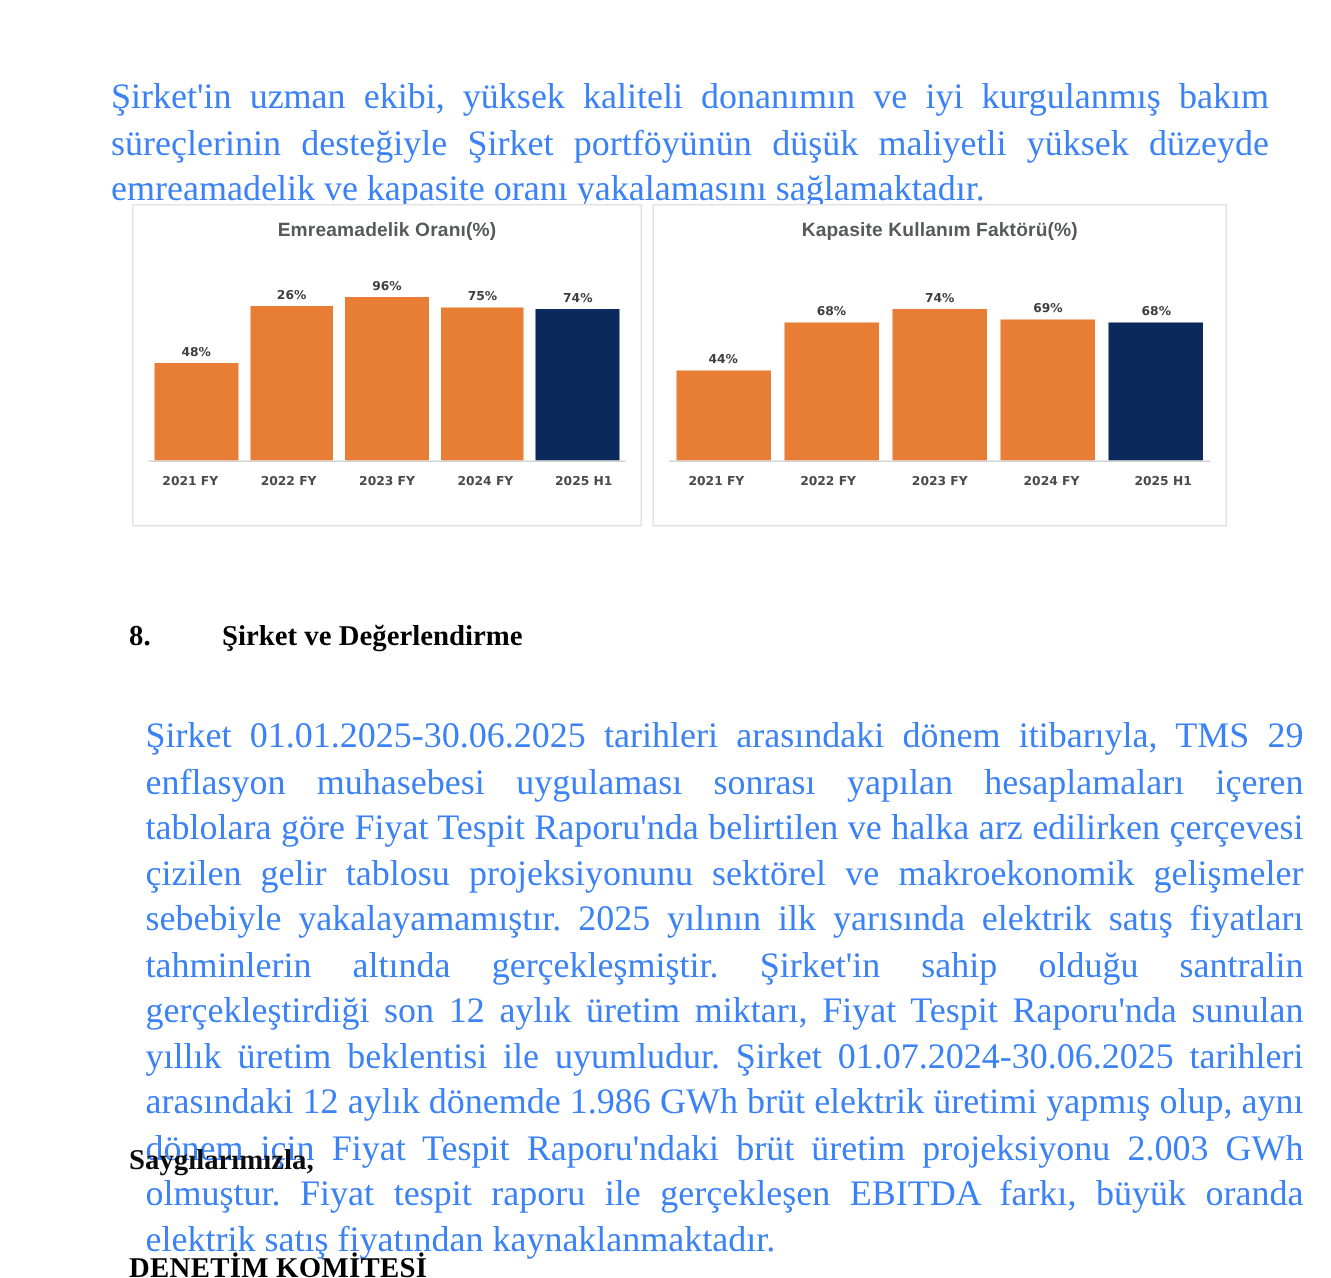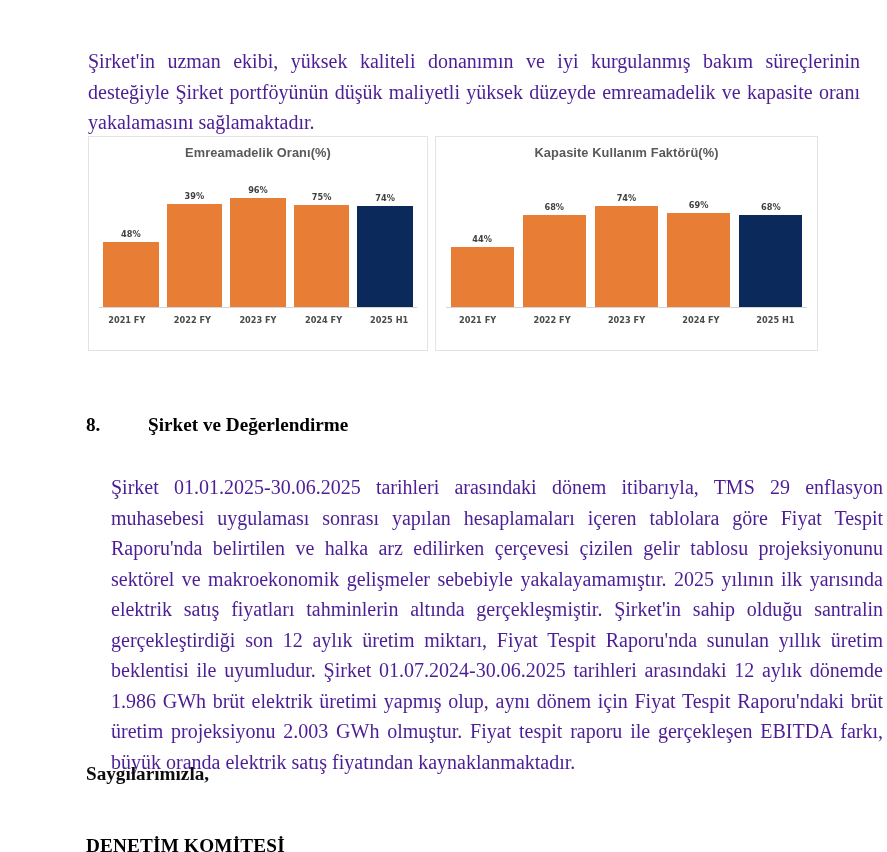--- a/index.html
+++ b/index.html
@@ -21,27 +21,27 @@
     position: absolute;
     left: 0;
     top: 0;
     width: 887px;
     height: 852px;
   }
 
   
   .doc-para {
     position: absolute;
-    left: 88px;
+    left: 74px;
     width: 772px;
-    font-size: 20px;
+    font-size: 24px;
     line-height: 30.5px;
     text-align: justify;
     text-justify: inter-word;
-    color: #4c1d95;
+    color: #3b82f6;
   }
 
   #intro-paragraph { top: 26px; }
   #main-paragraph  { top: 452px; margin-left: 23px; }
 
   .closing-line {
     position: absolute;
     left: 86px;
     font-size: 19.2px;
     line-height: 30.5px;
@@ -200,21 +200,21 @@
 
     <div class="chart-card" id="chart-card-availability">
       <div class="chart-title">Emreamadelik Oranı(%)</div>
       <div class="plot-area">
         <div class="bars-wrap">
           <div class="bar-slot">
             <span class="bar-value">48%</span>
             <div class="bar-rect" style="height:48%"></div>
           </div>
           <div class="bar-slot">
-            <span class="bar-value">39%</span>
+            <span class="bar-value">26%</span>
             <div class="bar-rect" style="height:76%"></div>
           </div>
           <div class="bar-slot">
             <span class="bar-value">96%</span>
             <div class="bar-rect" style="height:80%"></div>
           </div>
           <div class="bar-slot">
             <span class="bar-value">75%</span>
             <div class="bar-rect" style="height:75%"></div>
           </div>

